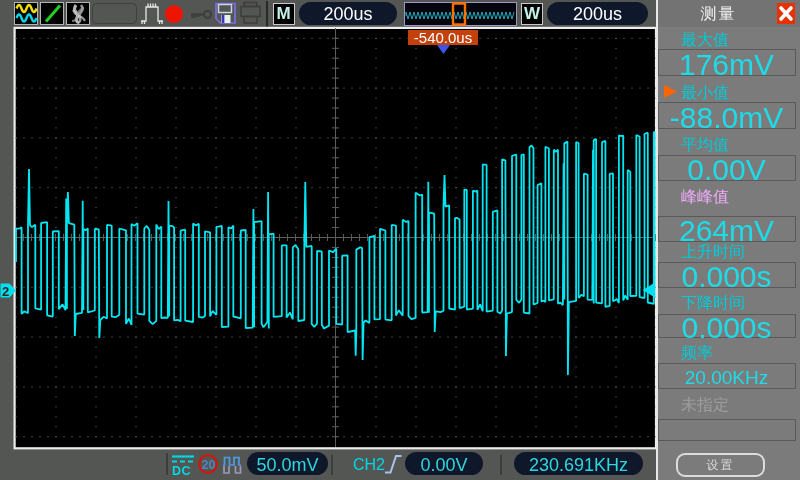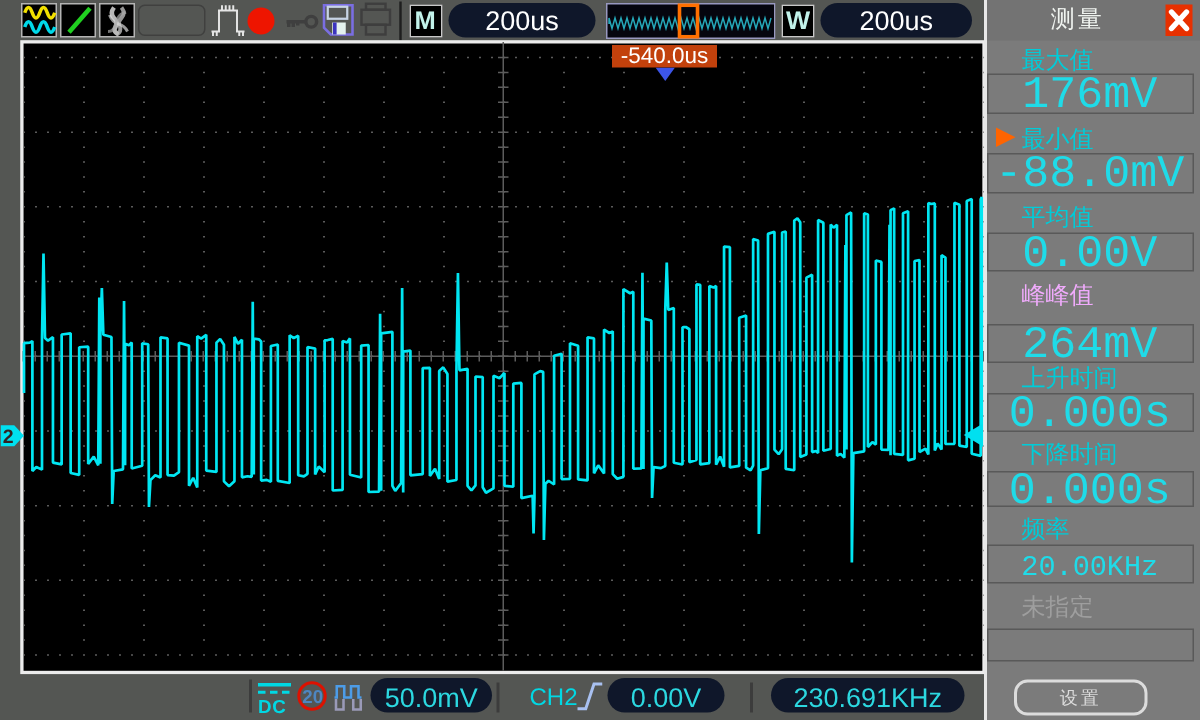--- a/index.html
+++ b/index.html
@@ -4,21 +4,21 @@
 html,body{width:800px;height:480px;overflow:hidden}
 body{background:#545653;-webkit-font-smoothing:antialiased;font-family:"Liberation Sans",sans-serif;position:relative}
 .abs{position:absolute}
 .pill{position:absolute;background:#0f172a;border-radius:12px;color:#fff;
   text-align:center;font-size:18px;line-height:25px;height:23px}
 .cyan{color:#2cd8e0;font-size:18px !important;line-height:27px !important}
 .badge{position:absolute;width:22px;height:22px;background:#000;border:1.5px solid #c8c8c8;
   color:#c2f2ea;font-weight:bold;font-size:17px;text-align:center;line-height:19px;top:2.5px}
 .lbl{position:absolute;left:681px;font-size:16px;color:#00ccd8;letter-spacing:0px}
 .vbox{position:absolute;left:657.5px;width:138px;height:27px;background:#7b7b7b;
-  border:1px solid #595959;color:#1fdbe8;font-size:30px;text-align:center;line-height:27px;font-family:Liberation Mono, monospace}
+  border:1px solid #595959;color:#1fdbe8;font-size:30px;text-align:center;line-height:27px;font-family:Liberation Sans, sans-serif}
 </style></head><body>
 
 <svg class="abs" style="left:0;top:0" width="656" height="28" viewBox="0 0 656 28">
 
   <rect x="14.5" y="2.5" width="23" height="22" fill="#000" stroke="#b4b4b4"></rect>
   <path d="M16.5 8.5 q2.5 -7 5 0 t5 0 t5 0 t5 0" fill="none" stroke="#f2e000" stroke-width="2.4"></path>
   <path d="M16.5 18 q2.5 -7 5 0 t5 0 t5 0 t5 0" fill="none" stroke="#00d8e8" stroke-width="2.4"></path>
 
   <rect x="40.5" y="2.5" width="23" height="22" fill="#000" stroke="#b4b4b4"></rect>
   <line x1="46" y1="21.5" x2="60" y2="5.5" stroke="#20d020" stroke-width="3"></line>

